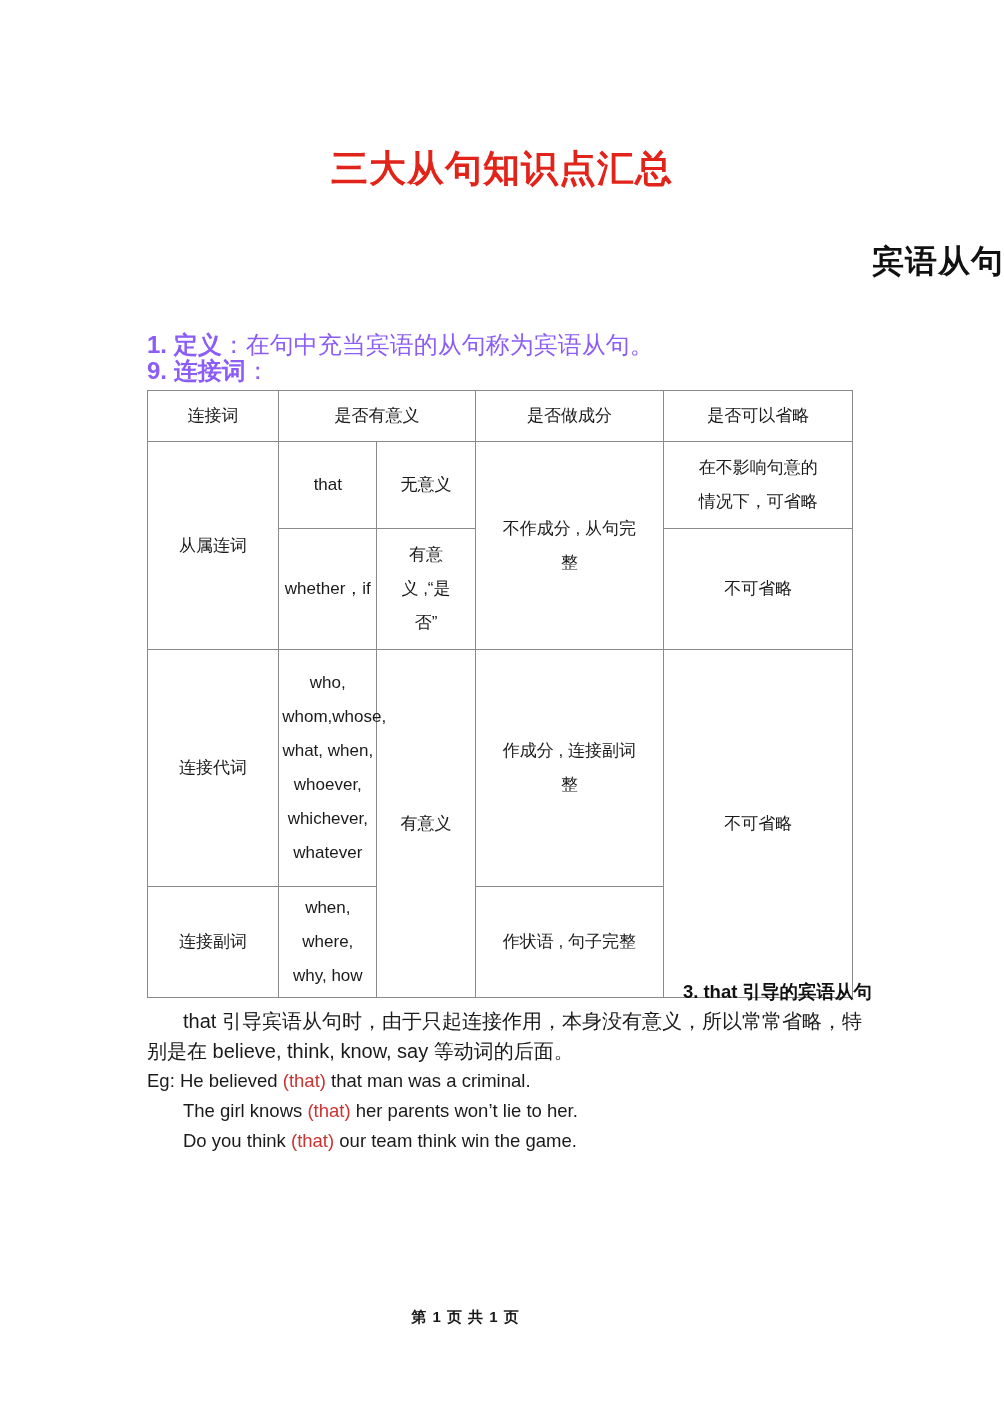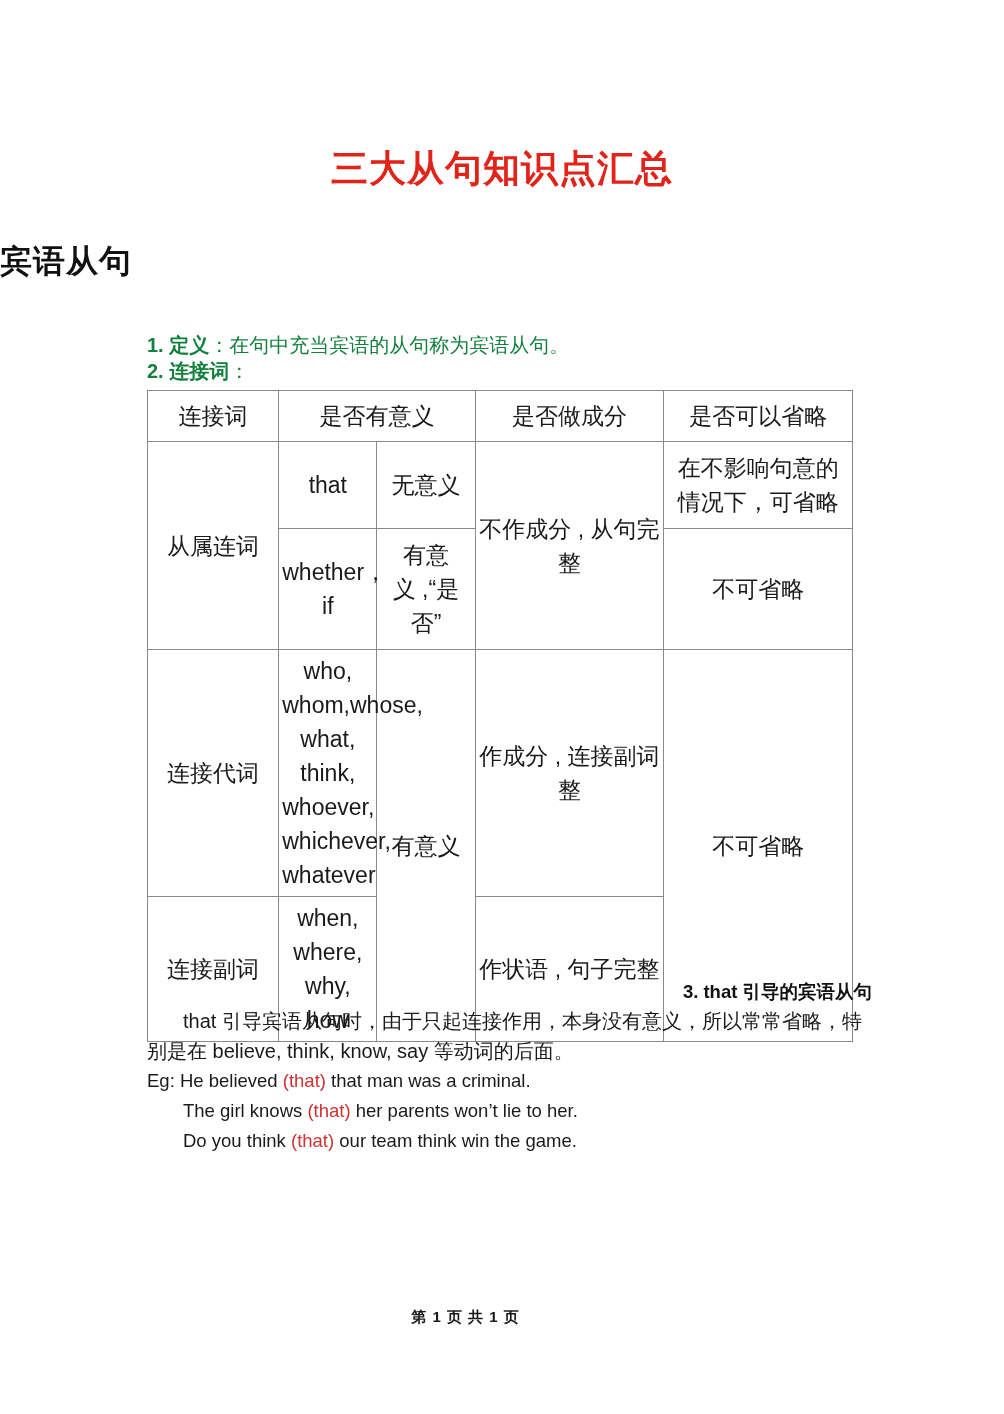--- a/index.html
+++ b/index.html
@@ -36,57 +36,57 @@
     font-weight: bold;
     color: #e2231a;
     letter-spacing: 1px;
     line-height: 1.15;
   }
   .doc-subtitle {
     position: absolute;
     left: 0;
     top: 243px;
     width: 1004px;
-    text-align: left;
+    text-align: right;
     font-size: 32px;
     font-weight: bold;
     color: #111111;
     letter-spacing: 1px;
     line-height: 1.15;
   }
 
   
   .body-area {
     position: absolute;
     left: 147px;
     top: 332px;
     width: 710px;
   }
   .num-line {
-    font-size: 20px;
+    font-size: 24px;
     line-height: 26px;
-    color: #15803d;
+    color: #8b5cf6;
     white-space: nowrap;
   }
   .num-line .lead {
     font-weight: bold;
   }
 
   
   .tbl-wrap {
     position: absolute;
     left: 147px;
     top: 390px;
     width: 706px;
   }
   table.conj {
     border-collapse: collapse;
     table-layout: fixed;
     width: 706px;
-    font-size: 23px;
+    font-size: 17px;
     color: #1a1a1a;
   }
   table.conj td {
     border: 1px solid #8a8a8a;
     text-align: center;
     vertical-align: middle;
     padding: 4px 3px;
     line-height: 34px;
     font-weight: normal;
   }
@@ -151,21 +151,21 @@
 </head>
 <body>
 
 <div class="page">
 
   <div class="doc-title" style="color: rgb(226, 35, 26);">三大从句知识点汇总</div>
   <div class="doc-subtitle">宾语从句</div>
 
   <div class="body-area">
     <div class="num-line"><span class="lead">1. 定义</span><span>：在句中充当宾语的从句称为宾语从句。</span></div>
-    <div class="num-line"><span class="lead">2. 连接词</span><span>：</span></div>
+    <div class="num-line"><span class="lead">9. 连接词</span><span>：</span></div>
   </div>
 
   <div class="tbl-wrap">
     <table class="conj">
       <tbody>
         <tr class="hdr">
           <td class="c1">连接词</td>
           <td class="c2" colspan="2">是否有意义</td>
           <td class="c4">是否做成分</td>
           <td class="c5">是否可以省略</td>
@@ -193,21 +193,21 @@
             <div class="cell-multi">否”</div>
           </td>
           <td class="c5">不可省略</td>
         </tr>
 
         <tr class="r-pron">
           <td class="c1">连接代词</td>
           <td class="c2">
             <div class="cell-multi">who,</div>
             <div class="cell-multi">whom,whose,</div>
-            <div class="cell-multi">what, think,</div>
+            <div class="cell-multi">what, when,</div>
             <div class="cell-multi">whoever,</div>
             <div class="cell-multi">whichever,</div>
             <div class="cell-multi">whatever</div>
           </td>
           <td class="c3" rowspan="2">有意义</td>
           <td class="c4">
             <div class="cell-multi">作成分 , 连接副词</div>
             <div class="cell-multi">整</div>
           </td>
           <td class="c5" rowspan="2">不可省略</td>

